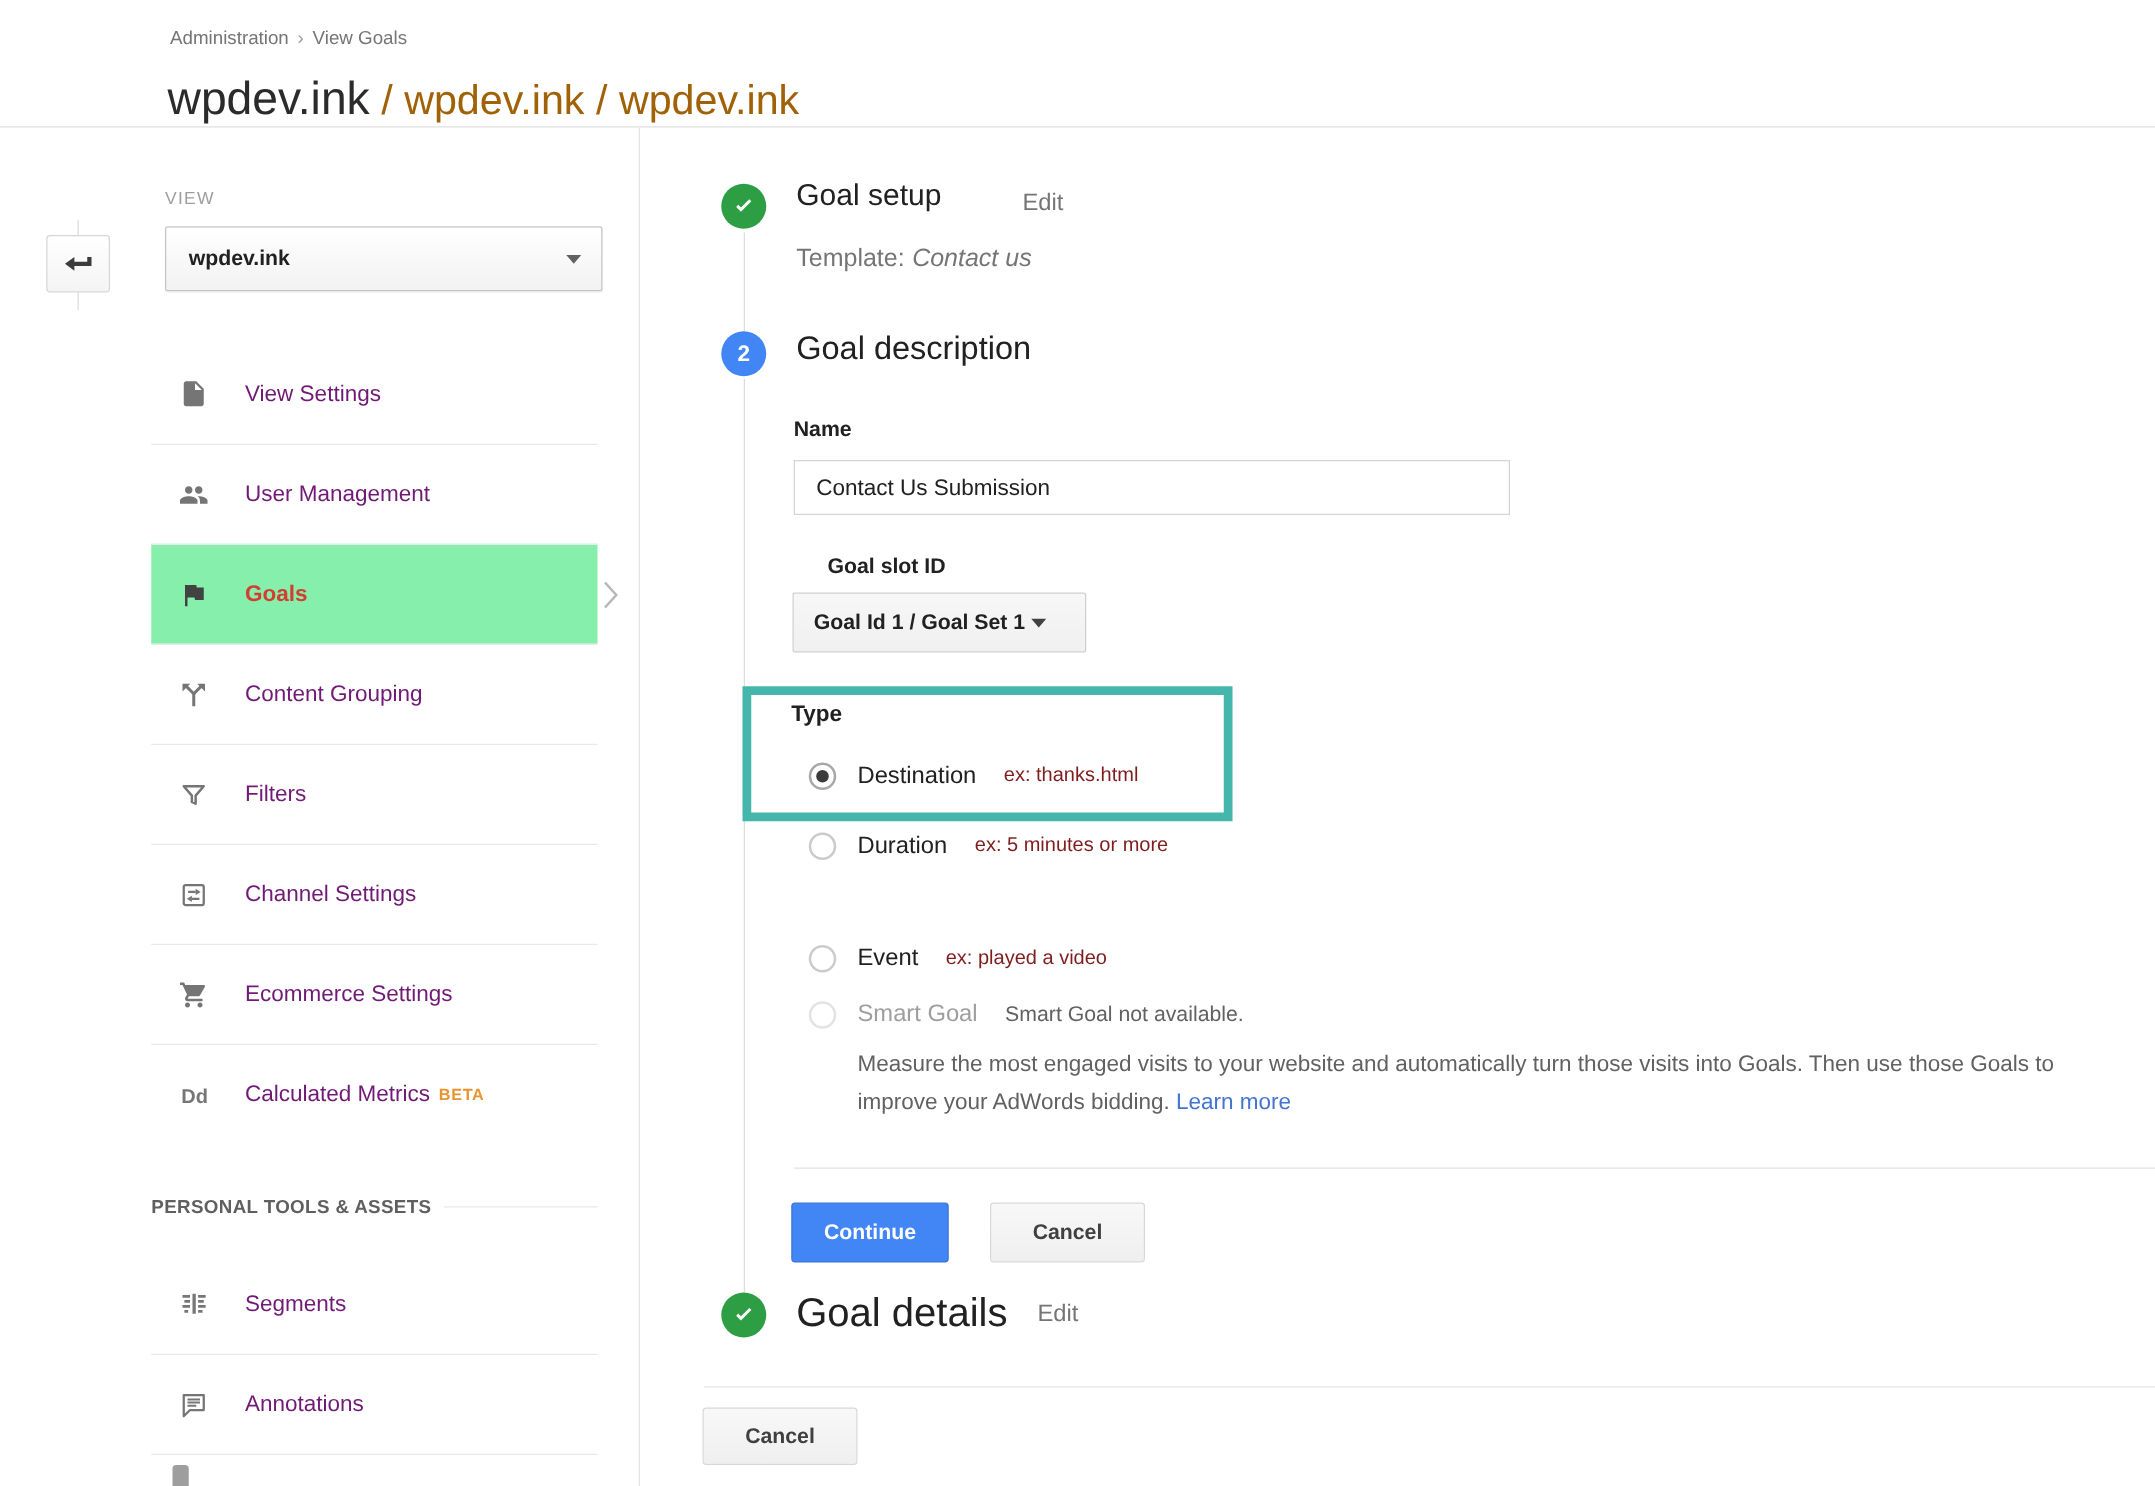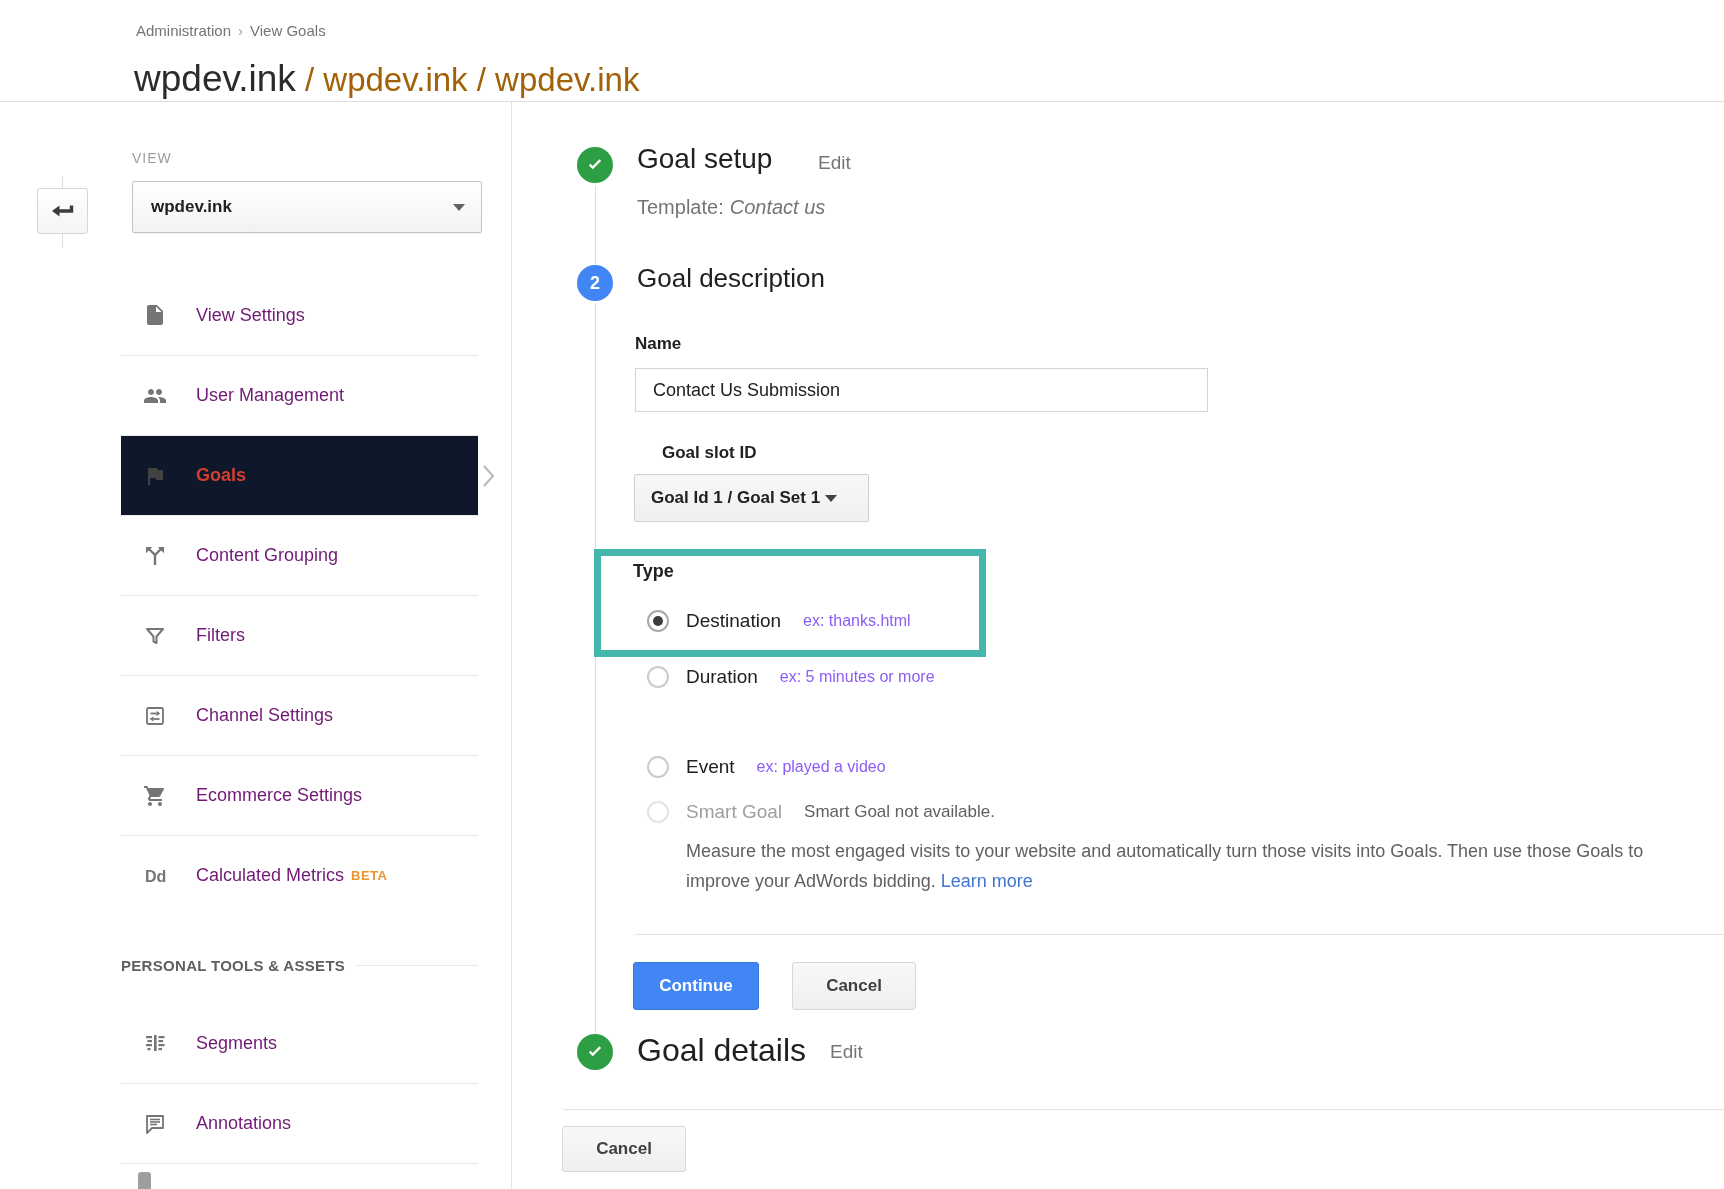--- a/index.html
+++ b/index.html
@@ -27,37 +27,37 @@
                  background:linear-gradient(#ffffff,#f2f2f2); box-shadow:0 1px 1px rgba(0,0,0,.05);
                  display:flex; align-items:center; padding:0 16px 0 18px; cursor:pointer; }
   .view-select .val { font-size:17px; font-weight:bold; color:#212121; flex:1; }
   .caret { width:0; height:0; border-left:6px solid transparent; border-right:6px solid transparent; border-top:7px solid #616161; }
 
   .nav { position:absolute; left:121px; top:275px; width:357px; }
   .nav-item { height:80px; display:flex; align-items:center; cursor:pointer; }
   .nav-item + .nav-item { border-top:1px solid #e9e9e9; }
   .nav-icon { width:24px; height:24px; margin:0 29px 0 22px; flex:0 0 24px; }
   .nav-label { font-size:18px; color:#701a75; }
-  .nav-item.active { background:#0f172a; }
+  .nav-item.active { background:#86efac; }
   .nav-item.active .nav-label { color:#d23f31; font-weight:bold; }
   .beta-badge { font-size:13px; font-weight:bold; color:#e8952f; margin-left:7px; letter-spacing:.5px; }
   .section-header { position:absolute; left:121px; top:957px; width:357px; display:flex; align-items:center; }
   .section-header .txt { font-size:15px; font-weight:bold; color:#5f5f5f; letter-spacing:.3px; white-space:nowrap; }
   .section-header .line { flex:1; height:1px; background:#e9e9e9; margin-left:10px; }
   .nav2 { position:absolute; left:121px; top:1003px; width:357px; border-bottom:1px solid #e9e9e9; }
   .nav-fragment { position:absolute; left:138px; top:1172px; width:13px; height:17px; background:#9e9e9e; border-radius:3px 3px 0 0; }
   .active-chevron { position:absolute; left:482px; top:464px; }
 
   
   .step-line { position:absolute; left:595px; width:1px; background:#dcdcdc; }
   .step-circle { position:absolute; width:36px; height:36px; border-radius:50%; display:flex; align-items:center; justify-content:center; }
   .step-circle.green { background:#2e9e44; }
   .step-circle.blue { background:#4285f4; color:#fff; font-size:18px; font-weight:bold; }
 
-  .h-setup { position:absolute; left:637px; top:143px; font-size:28px; color:#212121; }
+  .h-setup { position:absolute; left:637px; top:143px; font-size:24px; color:#212121; }
   .h-desc  { position:absolute; left:637px; top:263px; font-size:26px; color:#212121; }
   .h-details { position:absolute; left:637px; top:1032px; font-size:32px; color:#212121; }
   .edit-link { position:absolute; font-size:19px; color:#757575; cursor:pointer; }
   .template-line { position:absolute; left:637px; top:196px; font-size:20px; color:#757575; }
   .template-line .ital { font-style:italic; margin-left:6px; }
 
   .field-label { position:absolute; font-size:17px; font-weight:bold; color:#212121; }
   .name-input { position:absolute; left:635px; top:368px; width:573px; height:44px; border:1px solid #d4d4d4; background:#fff;
                 font-family:"Liberation Sans",sans-serif; font-size:18px; color:#212121; padding:0 17px; outline:none; }
   .slot-select { position:absolute; left:634px; top:474px; width:235px; height:48px; background:linear-gradient(#f7f7f7,#f0f0f0);
@@ -68,21 +68,21 @@
   .type-highlight { position:absolute; left:594px; top:549px; width:392px; height:108px; border:7px solid #45b6ac; background:transparent; z-index:3; }
   .type-label { position:absolute; left:633px; top:561px; font-size:18px; font-weight:bold; color:#212121; z-index:4; }
 
   .radio-row { position:absolute; left:647px; height:26px; display:flex; align-items:center; z-index:4; }
   .radio { width:22px; height:22px; border-radius:50%; border:2px solid #cbcbcb; background:#fff; flex:0 0 22px; position:relative; cursor:pointer; }
   .radio.selected { border-color:#a8a8a8; }
   .radio.selected::after { content:""; position:absolute; left:4px; top:4px; width:10px; height:10px; border-radius:50%; background:#3c3c3c; }
   .radio.disabled { border-color:#e3e3e3; cursor:default; }
   .radio-label { font-size:19px; color:#212121; margin-left:17px; }
   .radio-label.disabled { color:#9e9e9e; }
-  .radio-ex { font-size:16px; color:#8b5cf6; margin-left:22px; }
+  .radio-ex { font-size:16px; color:#7f1d1d; margin-left:22px; }
   .radio-note { font-size:17px; color:#616161; margin-left:22px; }
 
   .help-text { position:absolute; left:686px; top:836px; width:1010px; font-size:18px; line-height:30px; color:#616161; }
   .help-text a { color:#4374cf; text-decoration:none; cursor:pointer; }
 
   .divider-1 { position:absolute; left:635px; top:934px; width:1089px; height:1px; background:#e3e3e3; }
   .divider-2 { position:absolute; left:563px; top:1109px; width:1161px; height:1px; background:#e3e3e3; }
 
   .btn { position:absolute; height:48px; border-radius:3px; font-family:"Liberation Sans",sans-serif; font-size:17px; font-weight:bold; cursor:pointer; }
   .btn-blue { left:633px; top:962px; width:126px; background:#4285f4; border:1px solid #3a76d8; color:#fff; }

